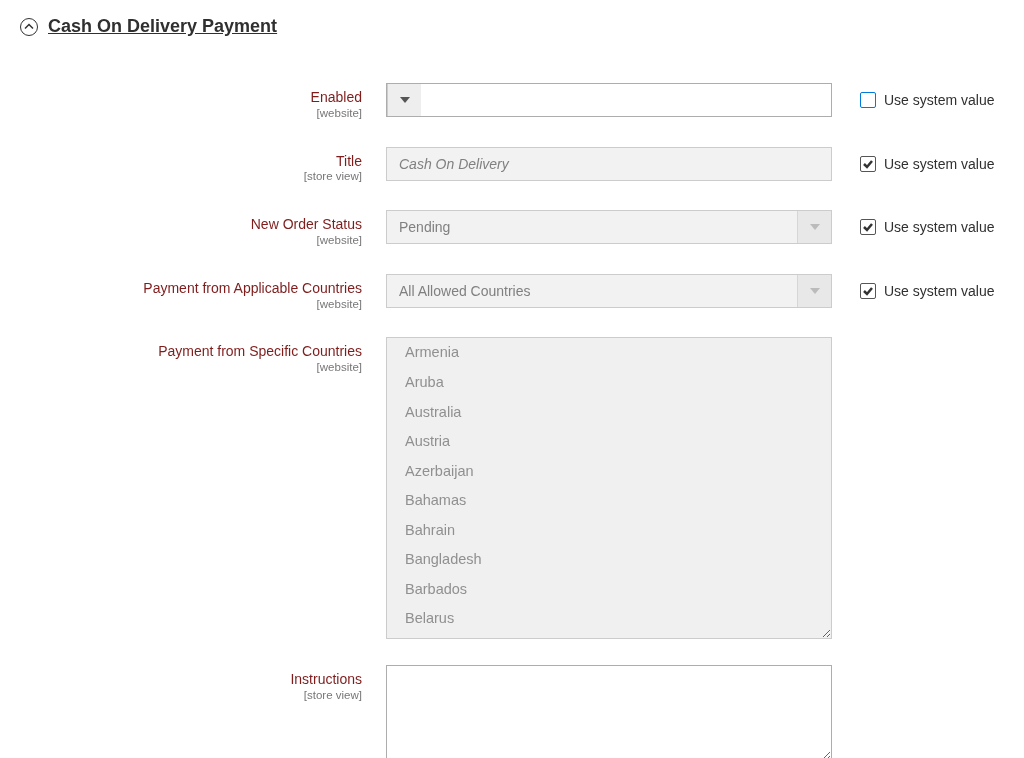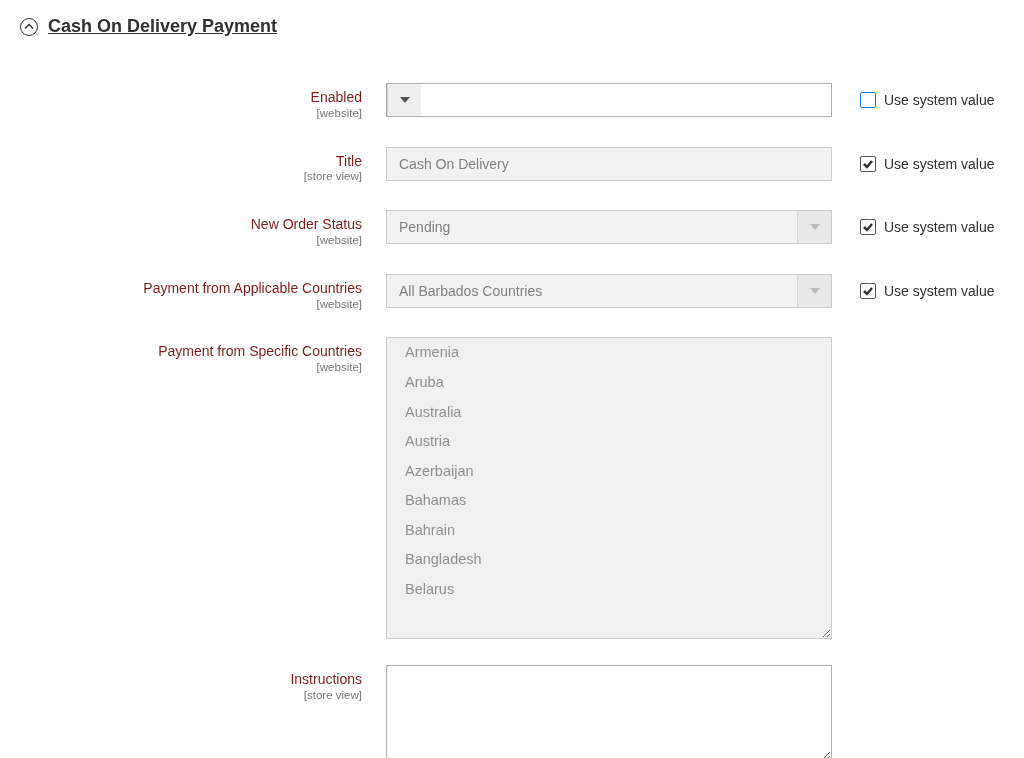--- a/index.html
+++ b/index.html
@@ -111,20 +111,21 @@
   .select-wrap.disabled .select-caret svg { fill:#bbb; }
 
   .text-input {
     width: 100%;
     height: 34px;
     border: 1px solid #cccccc;
     padding: 0 12px;
     font-size: 14px;
     background:#f2f2f2;
     color:#808080;
+    font-style:italic;
   }
   .text-input:disabled { background:#f2f2f2; }
 
   .multi-select {
     width: 100%;
     height: 302px;
     border: 1px solid #cccccc;
     background: #f0f0f0;
     position: relative;
     overflow-y: auto;
@@ -264,21 +265,21 @@
   </div>
 </div>
 
 <div class="form-row">
   <div class="label-col">
     <span class="field-label">Payment from Applicable Countries</span>
     <span class="field-scope">[website]</span>
   </div>
   <div class="input-col">
     <div class="select-wrap disabled">
-      <div class="select-value">All Barbados Countries</div>
+      <div class="select-value">All Allowed Countries</div>
       <div class="select-caret">
         <svg viewBox="0 0 10 10">
             <path d="M0 2 L5 8 L10 2 Z"></path>
           </svg>
       </div>
     </div>
   </div>
   <div class="extra-col">
     <label class="sys-check">
       <span class="checkbox checked">
@@ -299,20 +300,21 @@
   <div class="input-col">
     <div class="multi-select" id="ms-countries">
         <div class="ms-option">Armenia</div>
         <div class="ms-option">Aruba</div>
         <div class="ms-option">Australia</div>
         <div class="ms-option">Austria</div>
         <div class="ms-option">Azerbaijan</div>
         <div class="ms-option">Bahamas</div>
         <div class="ms-option">Bahrain</div>
         <div class="ms-option">Bangladesh</div>
+        <div class="ms-option">Barbados</div>
         <div class="ms-option">Belarus</div>
       </div>
   </div>
   <div class="extra-col"></div>
 </div>
 
 <div class="form-row">
   <div class="label-col">
     <span class="field-label">Instructions</span>
     <span class="field-scope">[store view]</span>

